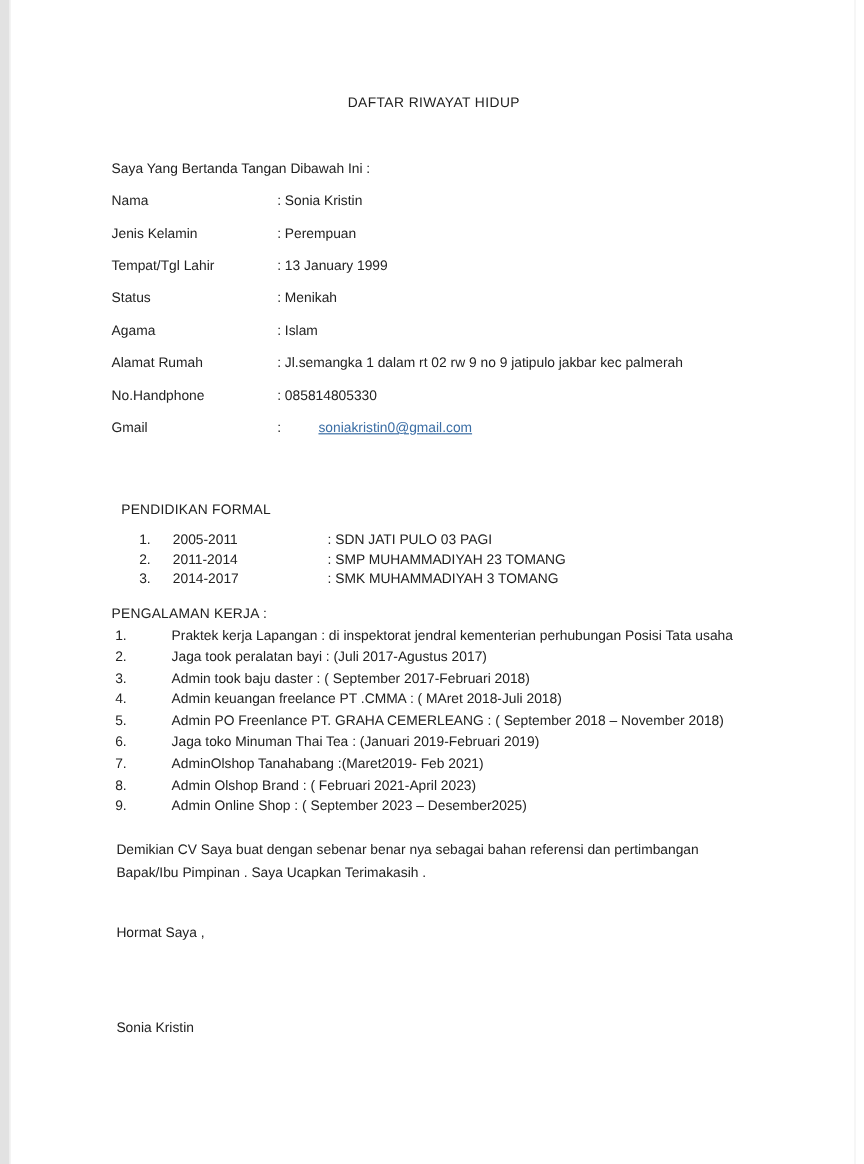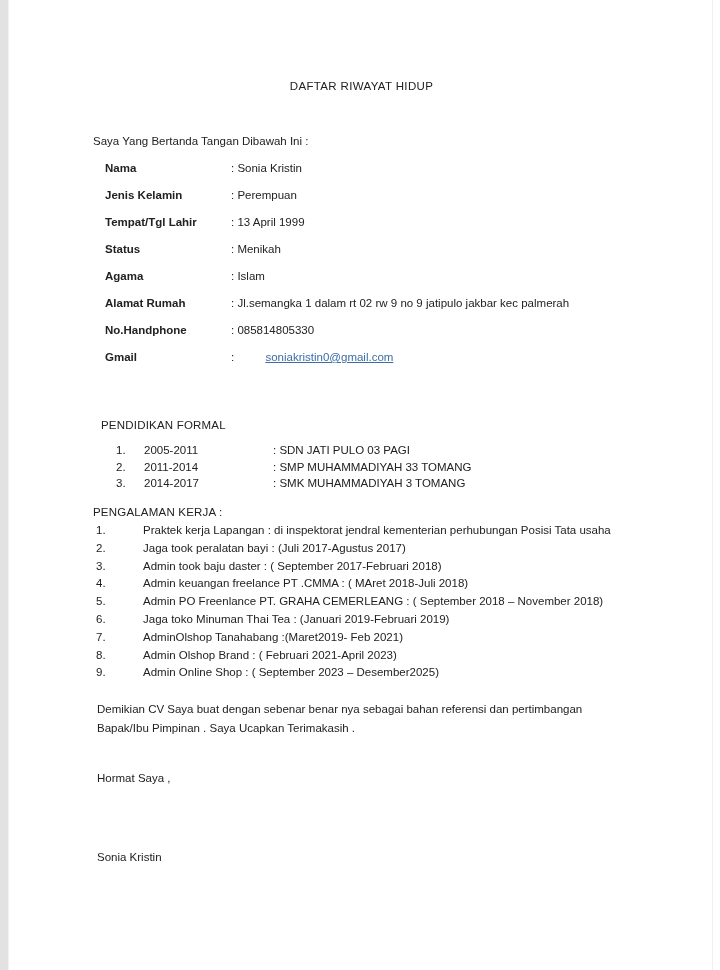--- a/index.html
+++ b/index.html
@@ -70,23 +70,22 @@
   }
   .id-row {
     position: relative;
     height: 27px;
     font-size: 11.5px;
     color: #222;
     white-space: nowrap;
   }
   .id-label {
     position: absolute;
-    left: 12px;
-    top: 0;
-    font-weight: bold;
+    left: 0;
+    top: 0;
   }
   .id-value {
     position: absolute;
     left: 138px;
     top: 0;
   }
   .mail-link {
     color: #3b6ea5;
     text-decoration: underline;
     margin-left: 28px;
@@ -176,21 +175,21 @@
       <div class="id-row">
             <span class="id-label">Nama</span>
             <span class="id-value">: Sonia Kristin</span>
           </div>
           <div class="id-row">
             <span class="id-label">Jenis Kelamin</span>
             <span class="id-value">: Perempuan</span>
           </div>
           <div class="id-row">
             <span class="id-label">Tempat/Tgl Lahir</span>
-            <span class="id-value">: 13 April 1999</span>
+            <span class="id-value">: 13 January 1999</span>
           </div>
           <div class="id-row">
             <span class="id-label">Status</span>
             <span class="id-value">: Menikah</span>
           </div>
           <div class="id-row">
             <span class="id-label">Agama</span>
             <span class="id-value">: Islam</span>
           </div>
           <div class="id-row">
@@ -212,21 +211,21 @@
       <div class="edu-list">
 
       <div class="edu-row">
             <span class="edu-num">1.</span>
             <span class="edu-years">2005-2011</span>
             <span class="edu-school">: SDN JATI PULO 03 PAGI</span>
           </div>
           <div class="edu-row">
             <span class="edu-num">2.</span>
             <span class="edu-years">2011-2014</span>
-            <span class="edu-school">: SMP MUHAMMADIYAH 33 TOMANG</span>
+            <span class="edu-school">: SMP MUHAMMADIYAH 23 TOMANG</span>
           </div>
           <div class="edu-row">
             <span class="edu-num">3.</span>
             <span class="edu-years">2014-2017</span>
             <span class="edu-school">: SMK MUHAMMADIYAH 3 TOMANG</span>
           </div>
         </div>
 
       <div class="section-head" id="work-head">PENGALAMAN KERJA :</div>
 

